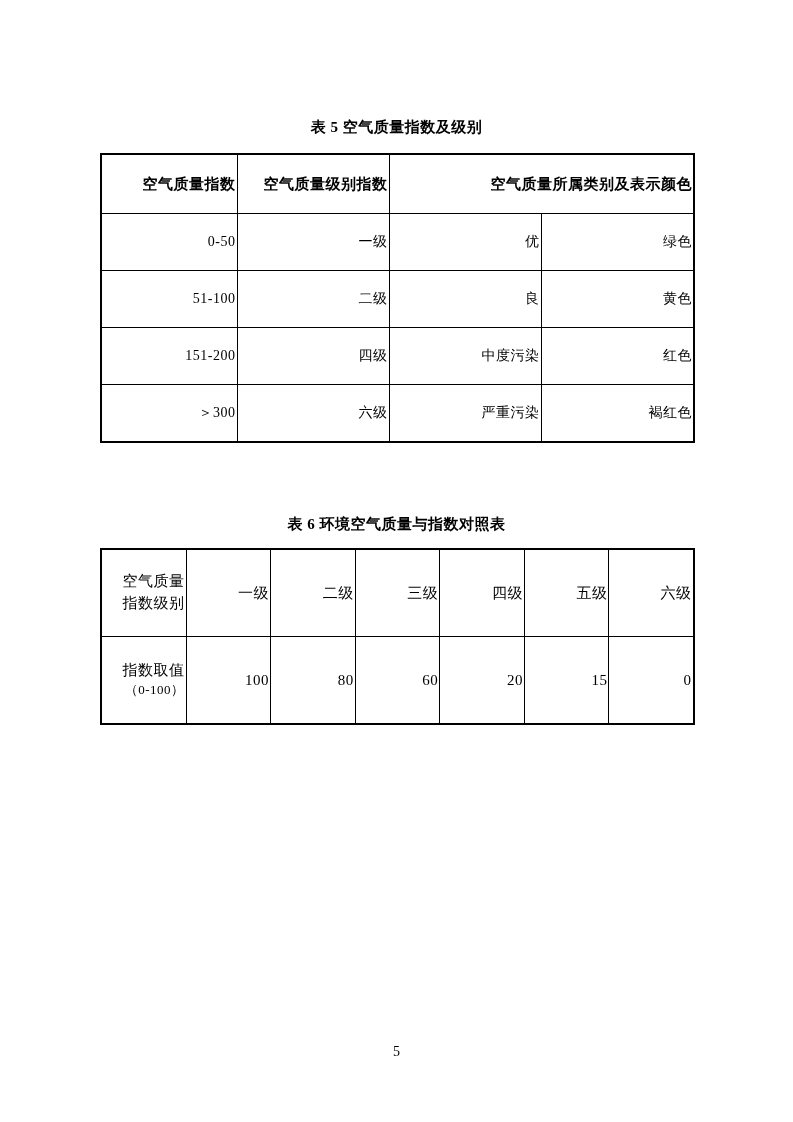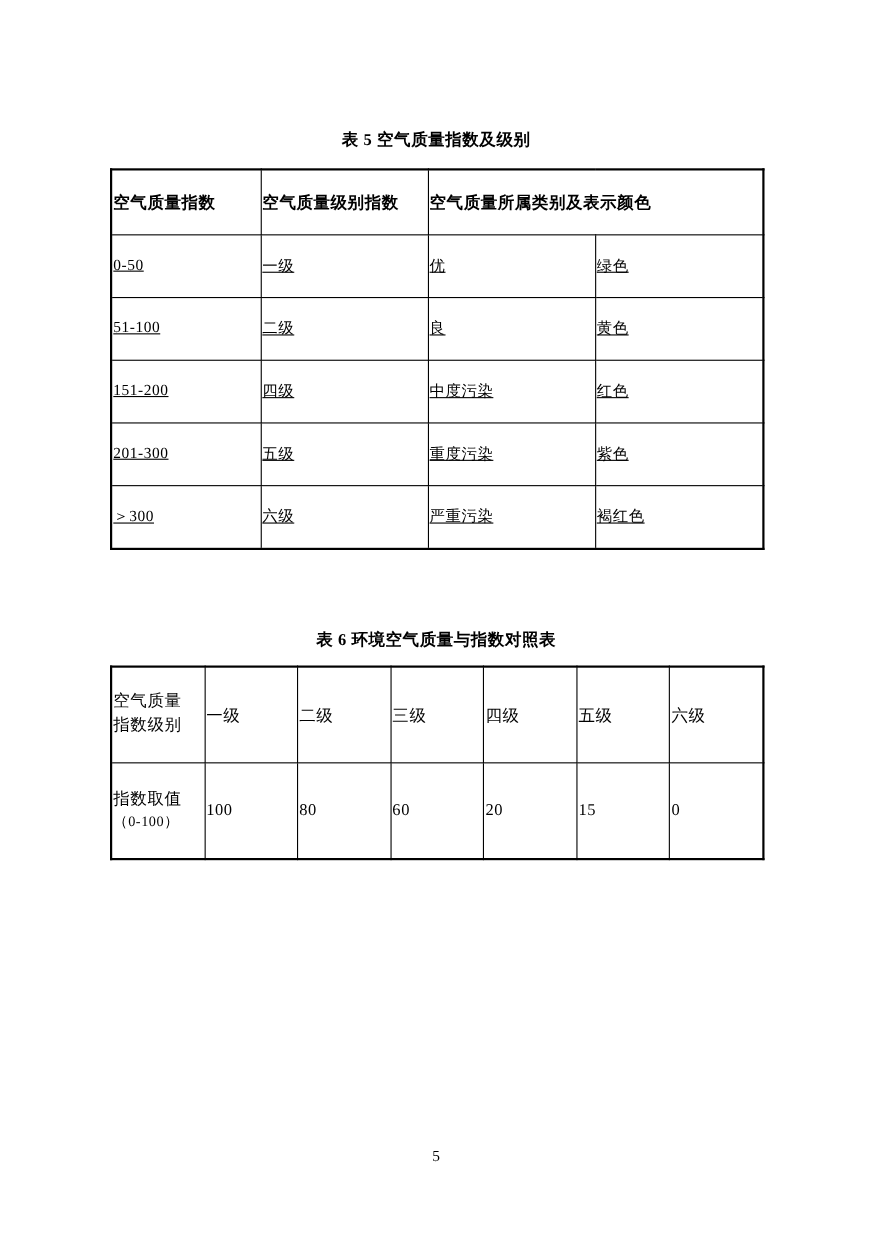--- a/index.html
+++ b/index.html
@@ -38,41 +38,40 @@
   table {
     border-collapse: collapse;
     width: 100%;
     table-layout: fixed;
   }
   table.outer {
     border: 2px solid #000;
   }
   td, th {
     border: 1px solid #000;
-    text-align: left;
+    text-align: right;
     vertical-align: middle;
     font-weight: normal;
     color: #000;
     margin-top: 20px;
   }
   
   #table5 {
     width: 593px;
   }
   #table5 th {
     height: 56px;
     font-size: 15px;
     font-weight: bold;
     letter-spacing: 0.5px;
   }
   #table5 td {
     height: 54px;
     font-size: 14px;
     letter-spacing: 0.5px;
-    text-decoration: underline;
   }
   #table5 col.c1 { width: 136px; }
   #table5 col.c2 { width: 152px; }
   #table5 col.c3 { width: 152px; }
   #table5 col.c4 { width: 153px; }
 
   .idx-range {
     font-family: "Liberation Serif", "DejaVu Serif", serif;
     font-size: 15px;
   }
@@ -145,26 +144,20 @@
           <td class="idx-range">51-100</td>
           <td>二级</td>
           <td>良</td>
           <td>黄色</td>
         </tr>
         <tr>
           <td class="idx-range">151-200</td>
           <td>四级</td>
           <td>中度污染</td>
           <td>红色</td>
-        </tr>
-        <tr>
-          <td class="idx-range">201-300</td>
-          <td>五级</td>
-          <td>重度污染</td>
-          <td>紫色</td>
         </tr>
         <tr>
           <td class="idx-range">＞300</td>
           <td>六级</td>
           <td>严重污染</td>
           <td>褐红色</td>
         </tr>
       </tbody>
     </table>
 

